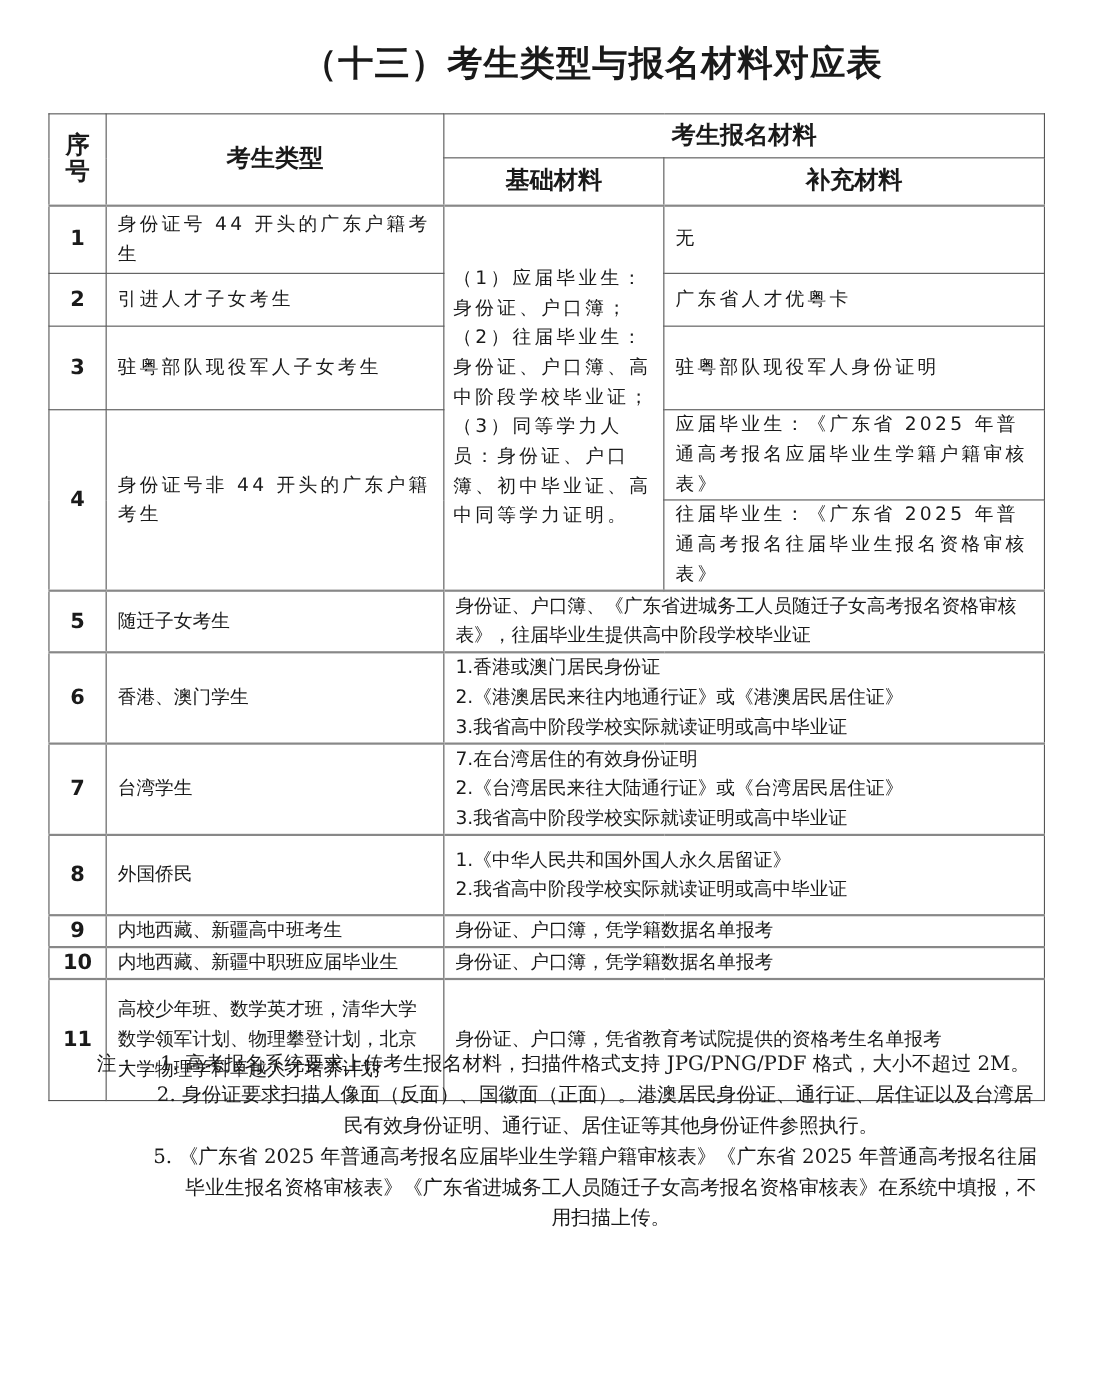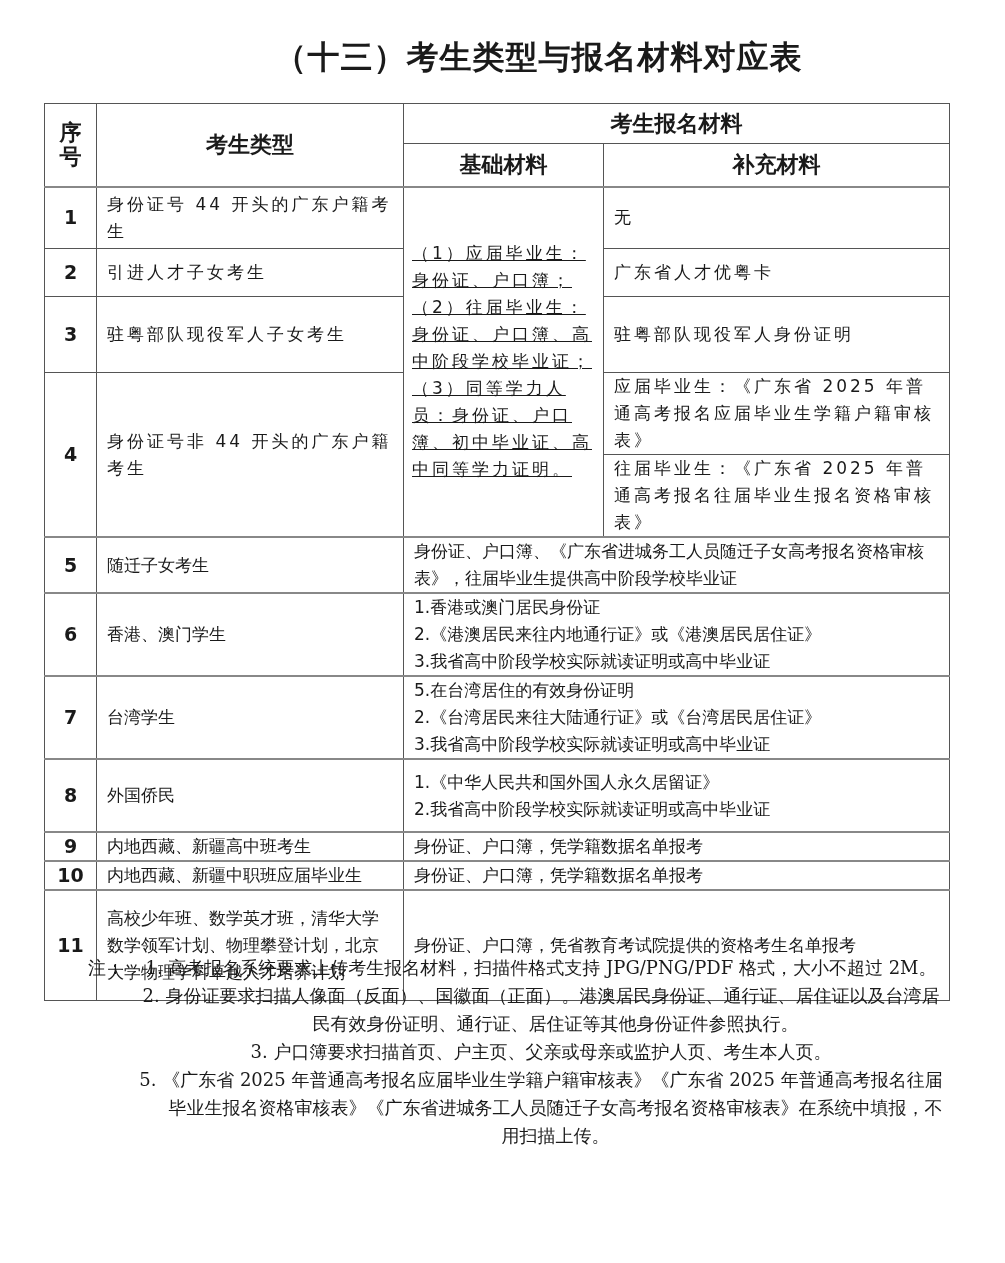--- a/index.html
+++ b/index.html
@@ -40,21 +40,21 @@
     <th colspan="2">考生报名材料</th>
   </tr>
   <tr style="height:43px">
     <th>基础材料</th>
     <th>补充材料</th>
   </tr>
 
   <tr class="thick-top" style="height:62px">
     <td class="seq">1</td>
     <td class="spaced">身份证号 44 开头的广东户籍考生</td>
-    <td rowspan="5" class="spaced" style="padding:16px 8px;text-decoration:underline;">（1）应届毕业生：身份证、户口簿；（2）往届毕业生：身份证、户口簿、高中阶段学校毕业证；（3）同等学力人员：身份证、户口簿、初中毕业证、高中同等学力证明。</td>
+    <td rowspan="5" class="spaced" style="padding:16px 8px;">（1）应届毕业生：身份证、户口簿；（2）往届毕业生：身份证、户口簿、高中阶段学校毕业证；（3）同等学力人员：身份证、户口簿、初中毕业证、高中同等学力证明。</td>
     <td class="spaced">无</td>
   </tr>
   <tr style="height:48px">
     <td class="seq">2</td>
     <td class="spaced">引进人才子女考生</td>
     <td class="spaced">广东省人才优粤卡</td>
   </tr>
   <tr style="height:76px">
     <td class="seq">3</td>
     <td class="spaced">驻粤部队现役军人子女考生</td>
@@ -80,21 +80,21 @@
     <td colspan="2">
       <div>1.香港或澳门居民身份证</div>
       <div>2.《港澳居民来往内地通行证》或《港澳居民居住证》</div>
       <div>3.我省高中阶段学校实际就读证明或高中毕业证</div>
     </td>
   </tr>
   <tr class="thick-top" style="height:83px">
     <td class="seq">7</td>
     <td>台湾学生</td>
     <td colspan="2">
-      <div>5.在台湾居住的有效身份证明</div>
+      <div>7.在台湾居住的有效身份证明</div>
       <div>2.《台湾居民来往大陆通行证》或《台湾居民居住证》</div>
       <div>3.我省高中阶段学校实际就读证明或高中毕业证</div>
     </td>
   </tr>
   <tr class="thick-top" style="height:73px">
     <td class="seq">8</td>
     <td>外国侨民</td>
     <td colspan="2">
       <div>1.《中华人民共和国外国人永久居留证》</div>
       <div>2.我省高中阶段学校实际就读证明或高中毕业证</div>
@@ -117,17 +117,16 @@
   </tr>
 </tbody>
   </table>
 
 <div class="notes">
   <div class="note-row">
     <div class="note-prefix">注：</div>
     <div class="note-body">
       <div class="note-item">1. 高考报名系统要求上传考生报名材料，扫描件格式支持 JPG/PNG/PDF 格式，大小不超过 2M。</div>
       <div class="note-item">2. 身份证要求扫描人像面（反面）、国徽面（正面）。港澳居民身份证、通行证、居住证以及台湾居民有效身份证明、通行证、居住证等其他身份证件参照执行。</div>
-      <div class="note-item">3. 户口簿要求扫描首页、户主页、父亲或母亲或监护人页、考生本人页。</div>
       <div class="note-item">5. 《广东省 2025 年普通高考报名应届毕业生学籍户籍审核表》《广东省 2025 年普通高考报名往届毕业生报名资格审核表》《广东省进城务工人员随迁子女高考报名资格审核表》在系统中填报，不用扫描上传。</div>
     </div>
   </div>
 </div>
 
 </body></html>

